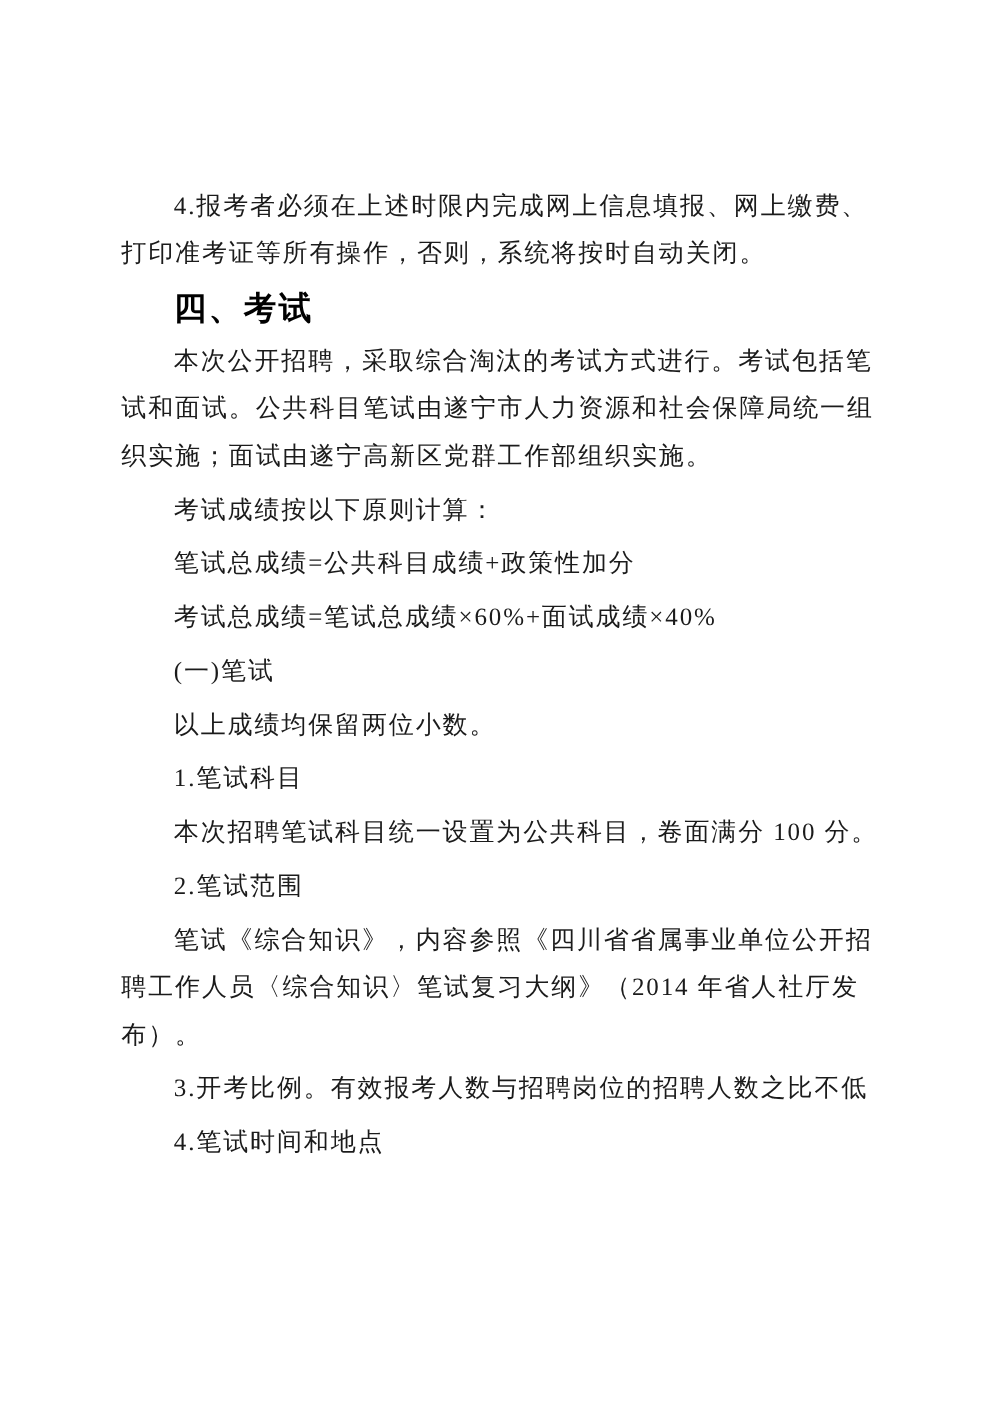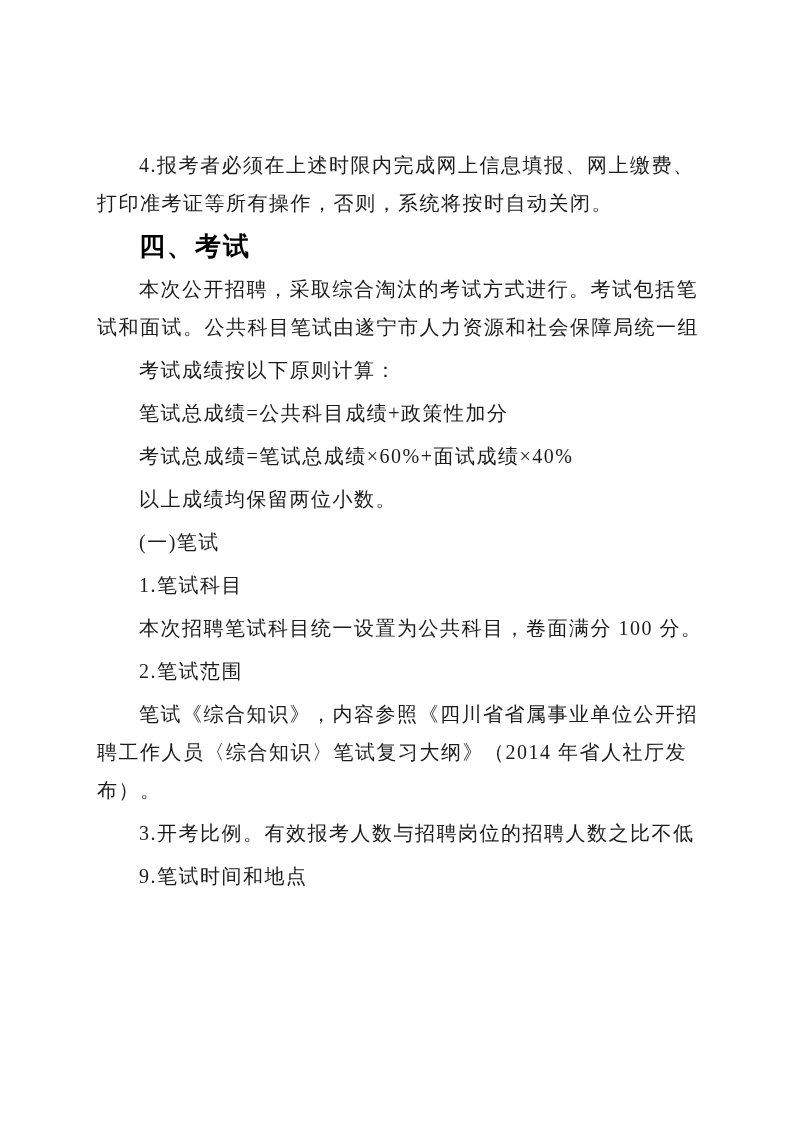--- a/index.html
+++ b/index.html
@@ -50,50 +50,51 @@
       <div class="para body">
         <div class="line first">4.报考者必须在上述时限内完成网上信息填报、网上缴费、</div>
         <div class="line">打印准考证等所有操作，否则，系统将按时自动关闭。</div>
       </div>
       <div class="para heading">
         <div class="line first">四、考试</div>
       </div>
       <div class="para body">
         <div class="line first">本次公开招聘，采取综合淘汰的考试方式进行。考试包括笔</div>
         <div class="line">试和面试。公共科目笔试由遂宁市人力资源和社会保障局统一组</div>
+        <div class="line">织实施；面试由遂宁高新区党群工作部组织实施。</div>
       </div>
       <div class="para body">
         <div class="line first">考试成绩按以下原则计算：</div>
       </div>
       <div class="para body">
         <div class="line first">笔试总成绩=公共科目成绩+政策性加分</div>
       </div>
       <div class="para body">
         <div class="line first">考试总成绩=笔试总成绩×60%+面试成绩×40%</div>
       </div>
       <div class="para body">
-        <div class="line first">以上成绩均保留两位小数。</div>
+        <div class="line first">(一)笔试</div>
       </div>
       <div class="para body">
-        <div class="line first">(一)笔试</div>
+        <div class="line first">以上成绩均保留两位小数。</div>
       </div>
       <div class="para body">
         <div class="line first">1.笔试科目</div>
       </div>
       <div class="para body">
         <div class="line first">本次招聘笔试科目统一设置为公共科目，卷面满分 100 分。</div>
       </div>
       <div class="para body">
         <div class="line first">2.笔试范围</div>
       </div>
       <div class="para body">
         <div class="line first">笔试《综合知识》，内容参照《四川省省属事业单位公开招</div>
         <div class="line">聘工作人员〈综合知识〉笔试复习大纲》（2014 年省人社厅发</div>
         <div class="line">布）。</div>
       </div>
       <div class="para body">
         <div class="line first">3.开考比例。有效报考人数与招聘岗位的招聘人数之比不低</div>
       </div>
       <div class="para body">
-        <div class="line first">9.笔试时间和地点</div>
+        <div class="line first">4.笔试时间和地点</div>
       </div>
     </div>
 </div>
 
 </body></html>

